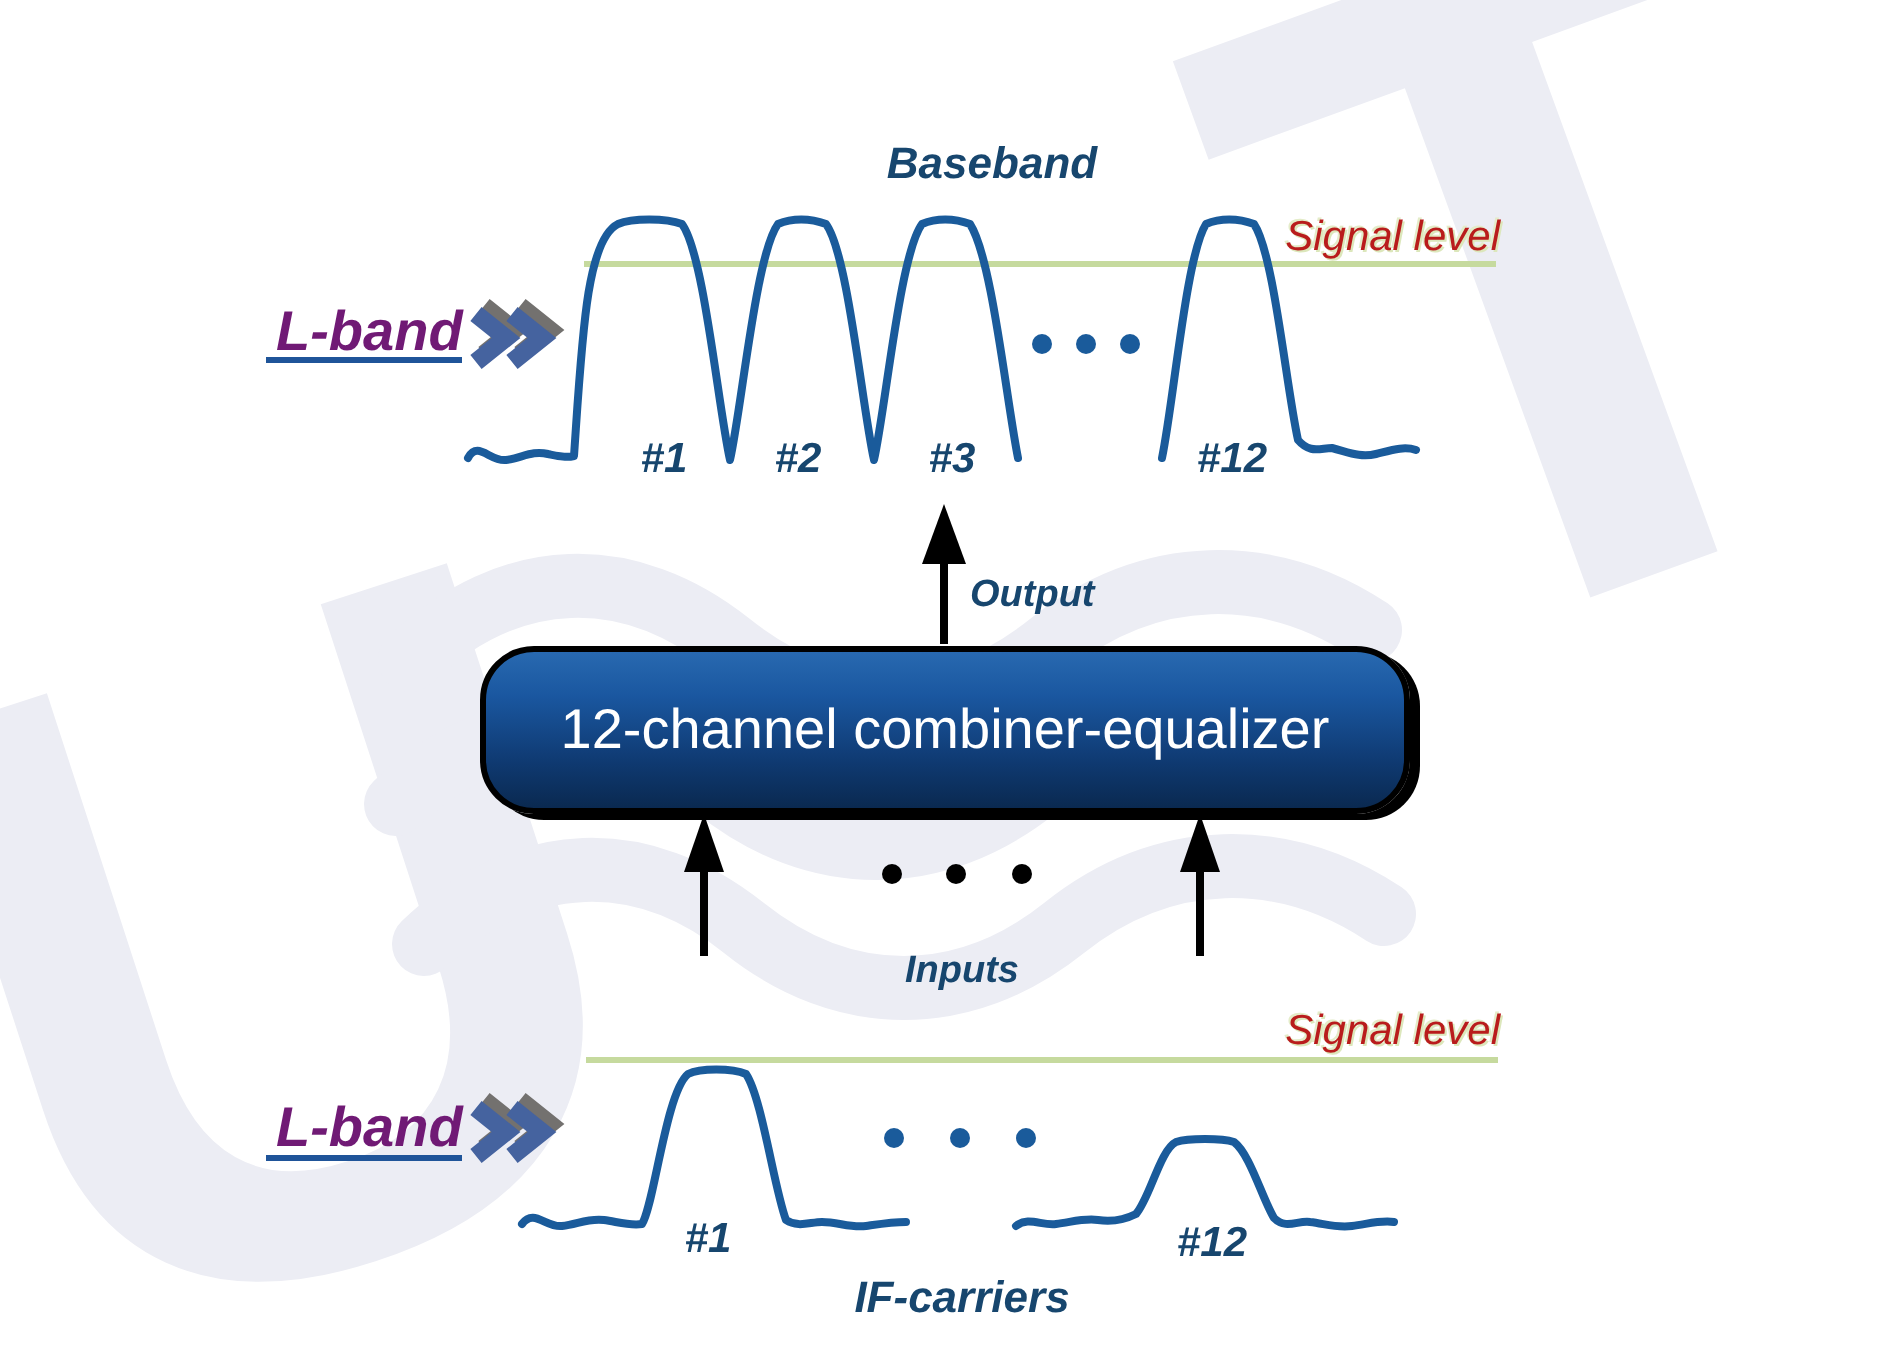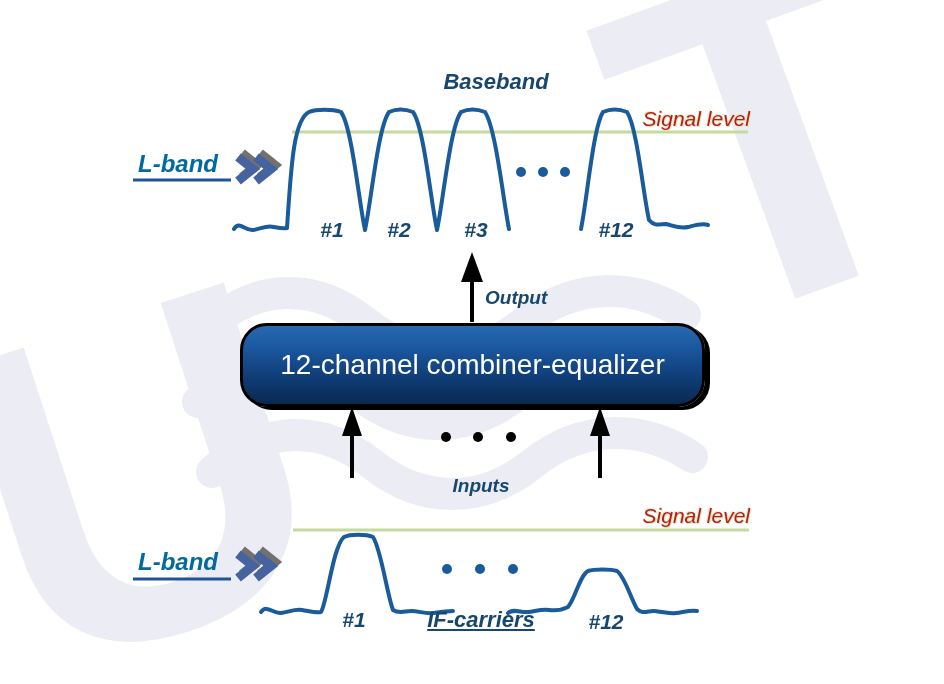--- a/index.html
+++ b/index.html
@@ -23,21 +23,21 @@
     color:#17466E;white-space:nowrap;line-height:1.1;
   }
   .center{transform:translateX(-50%);}
   .title{font-size:22px;}
   .chan{font-size:21px;}
   .mid{font-size:19px;font-style:italic;}
   .signal-label{
     font-size:21px;font-weight:400;color:#b91c1c;
     text-shadow:1px 1px 0 #DCE7BB, -1px -1px 0 #E4ECC9;
   }
-  .lband{font-size:24px;color:#0369a1;}
+  .lband{font-size:28px;color:#701a75;}
   .caption{font-size:22px;}
   
   .box{
     position:absolute;left:240px;top:323px;width:459px;height:78px;z-index:2;
     background:linear-gradient(180deg,#2869B0 0%,#1A57A0 28%,#0F3A72 70%,#0A2950 100%);
     border:3px solid #000;border-radius:27px;
     box-shadow:5px 3px 0 #000;
     display:flex;align-items:center;justify-content:center;
   }
   .box-label{color:#ffffff;font-weight:normal;font-size:28px;white-space:nowrap;}
@@ -172,15 +172,15 @@
   <div class="box">
     <span class="box-label">12-channel combiner-equalizer</span>
   </div>
 
   <div class="label mid center" style="left:481px;top:476px;">Inputs</div>
 
   <div class="label signal-label" style="left:640px;top:504px;width:110px;text-align:right;">Signal level</div>
   <div class="label lband" style="left:138px;top:549px;">L-band</div>
   <div class="label chan center" style="left:354px;top:608px;">#1</div>
   <div class="label chan center" style="left:606px;top:610px;">#12</div>
-  <div class="label caption center" style="left:481px;top:608px;text-decoration:underline;">IF-carriers</div>
+  <div class="label caption center" style="left:481px;top:637px;">IF-carriers</div>
 
 </div>
 
 </body></html>

